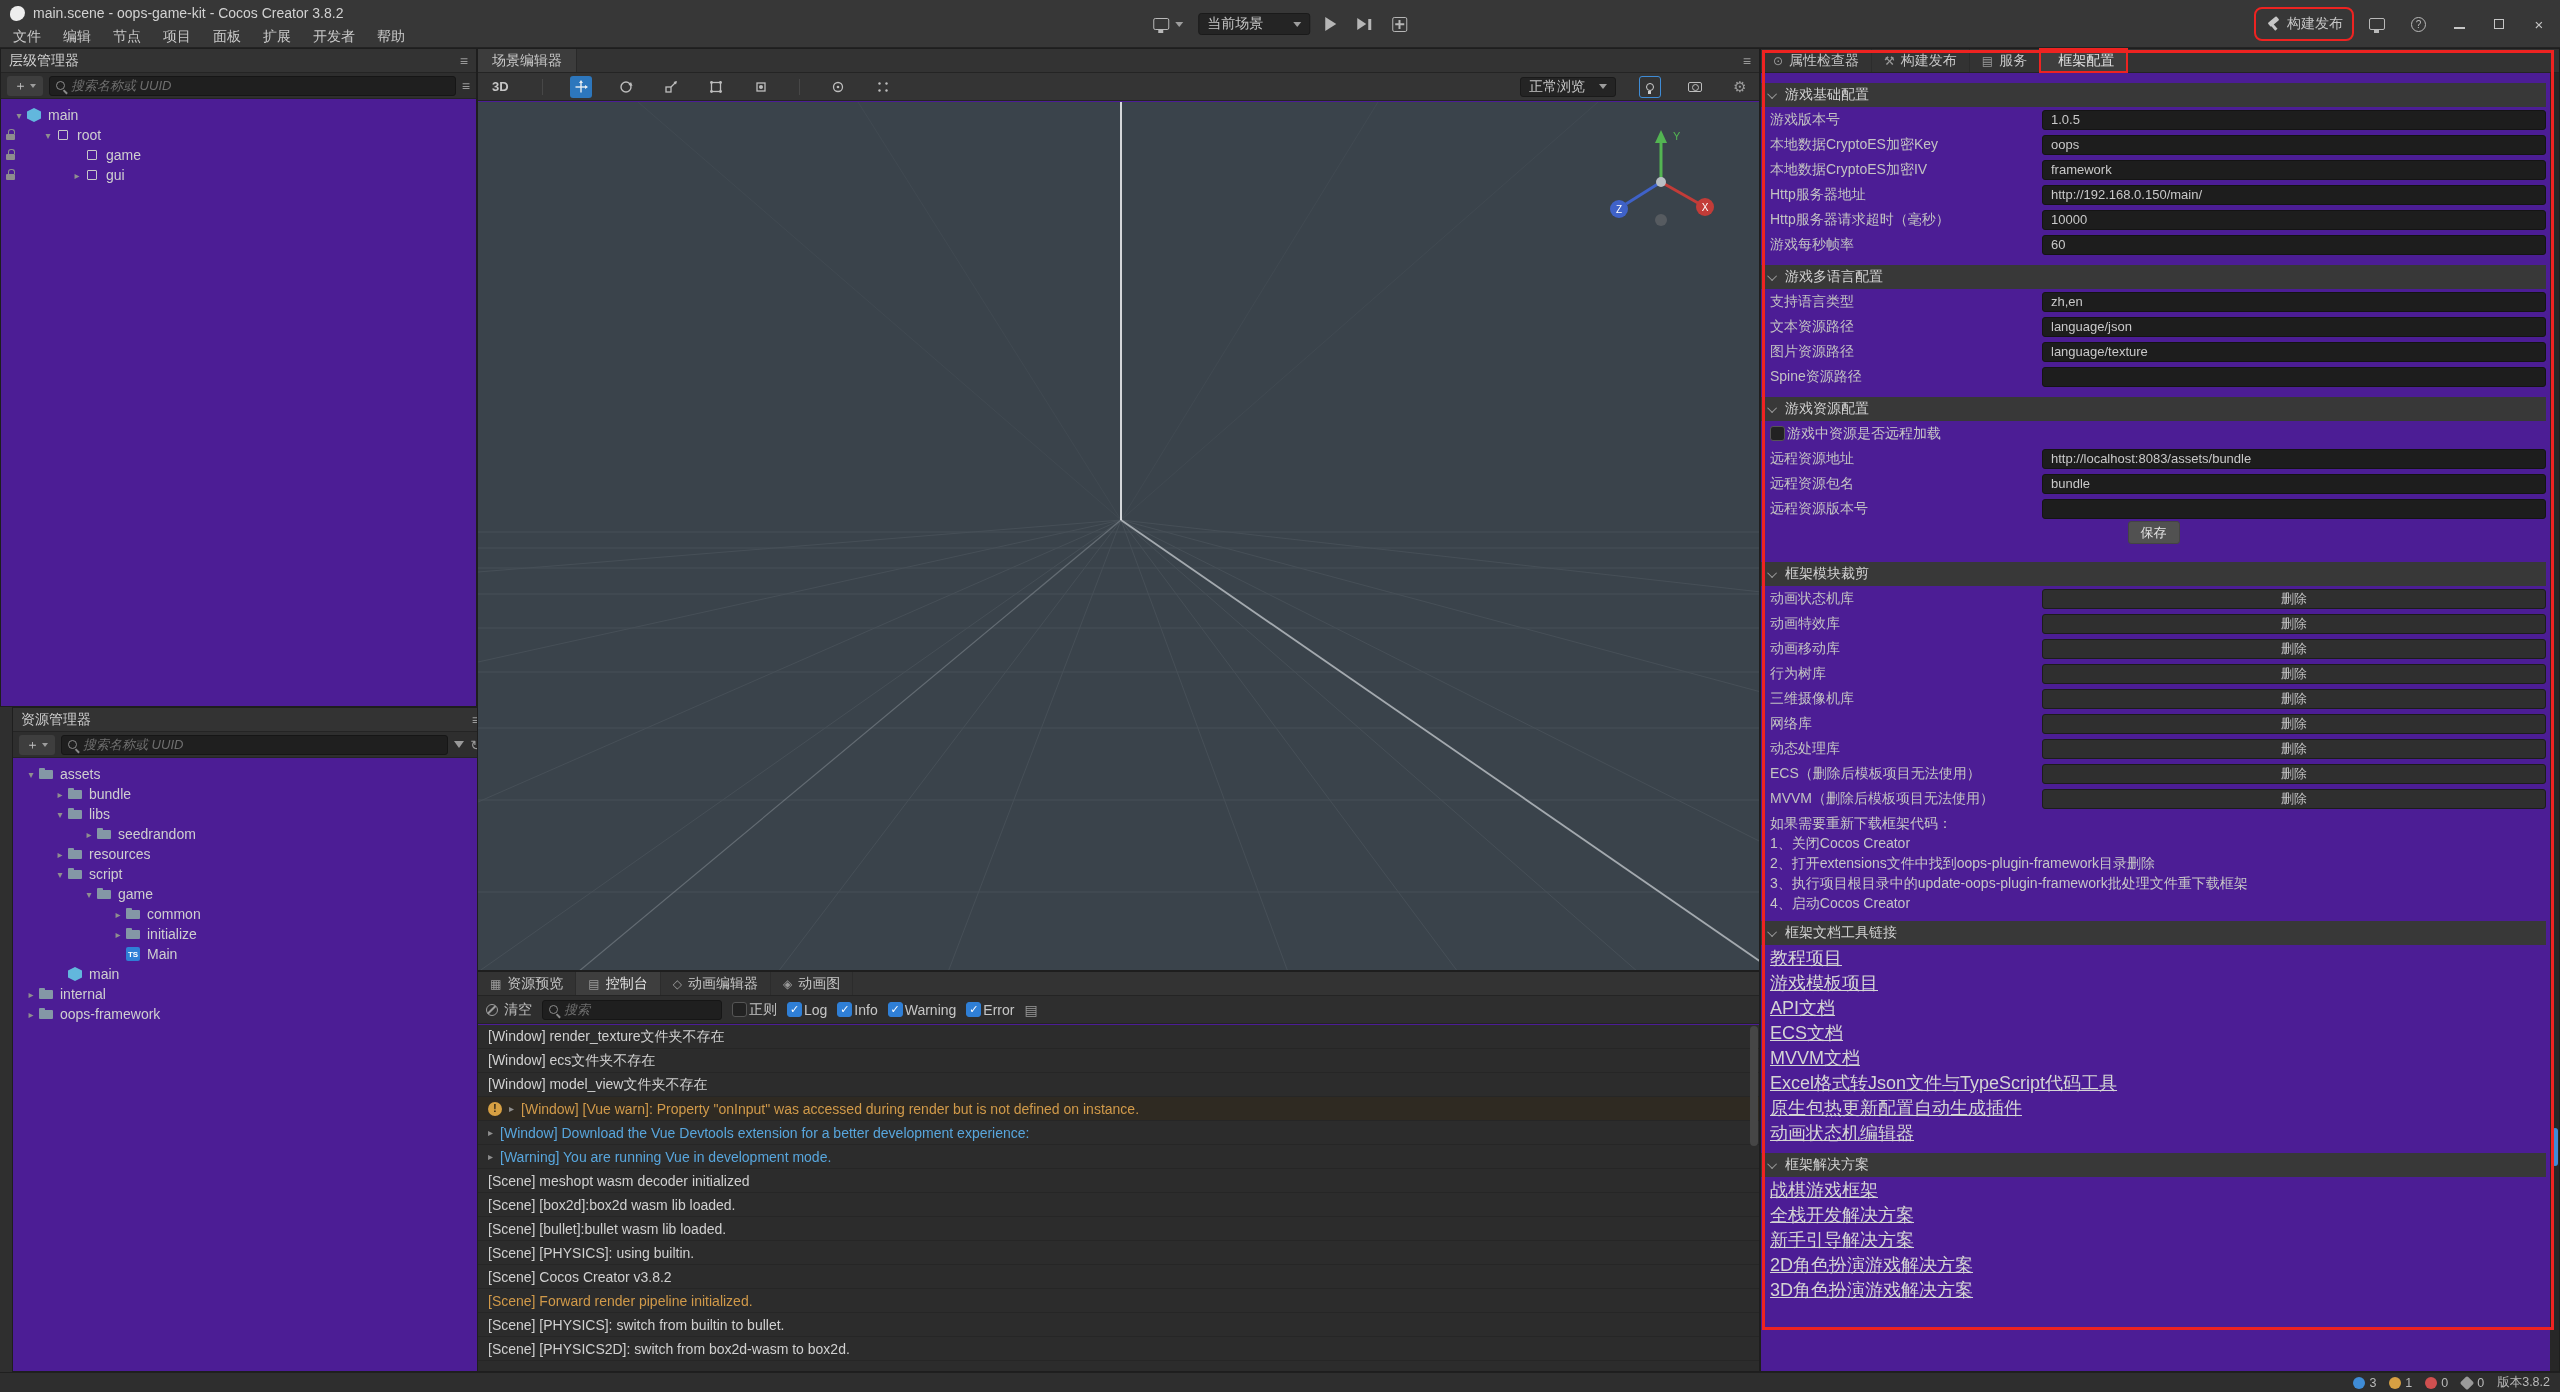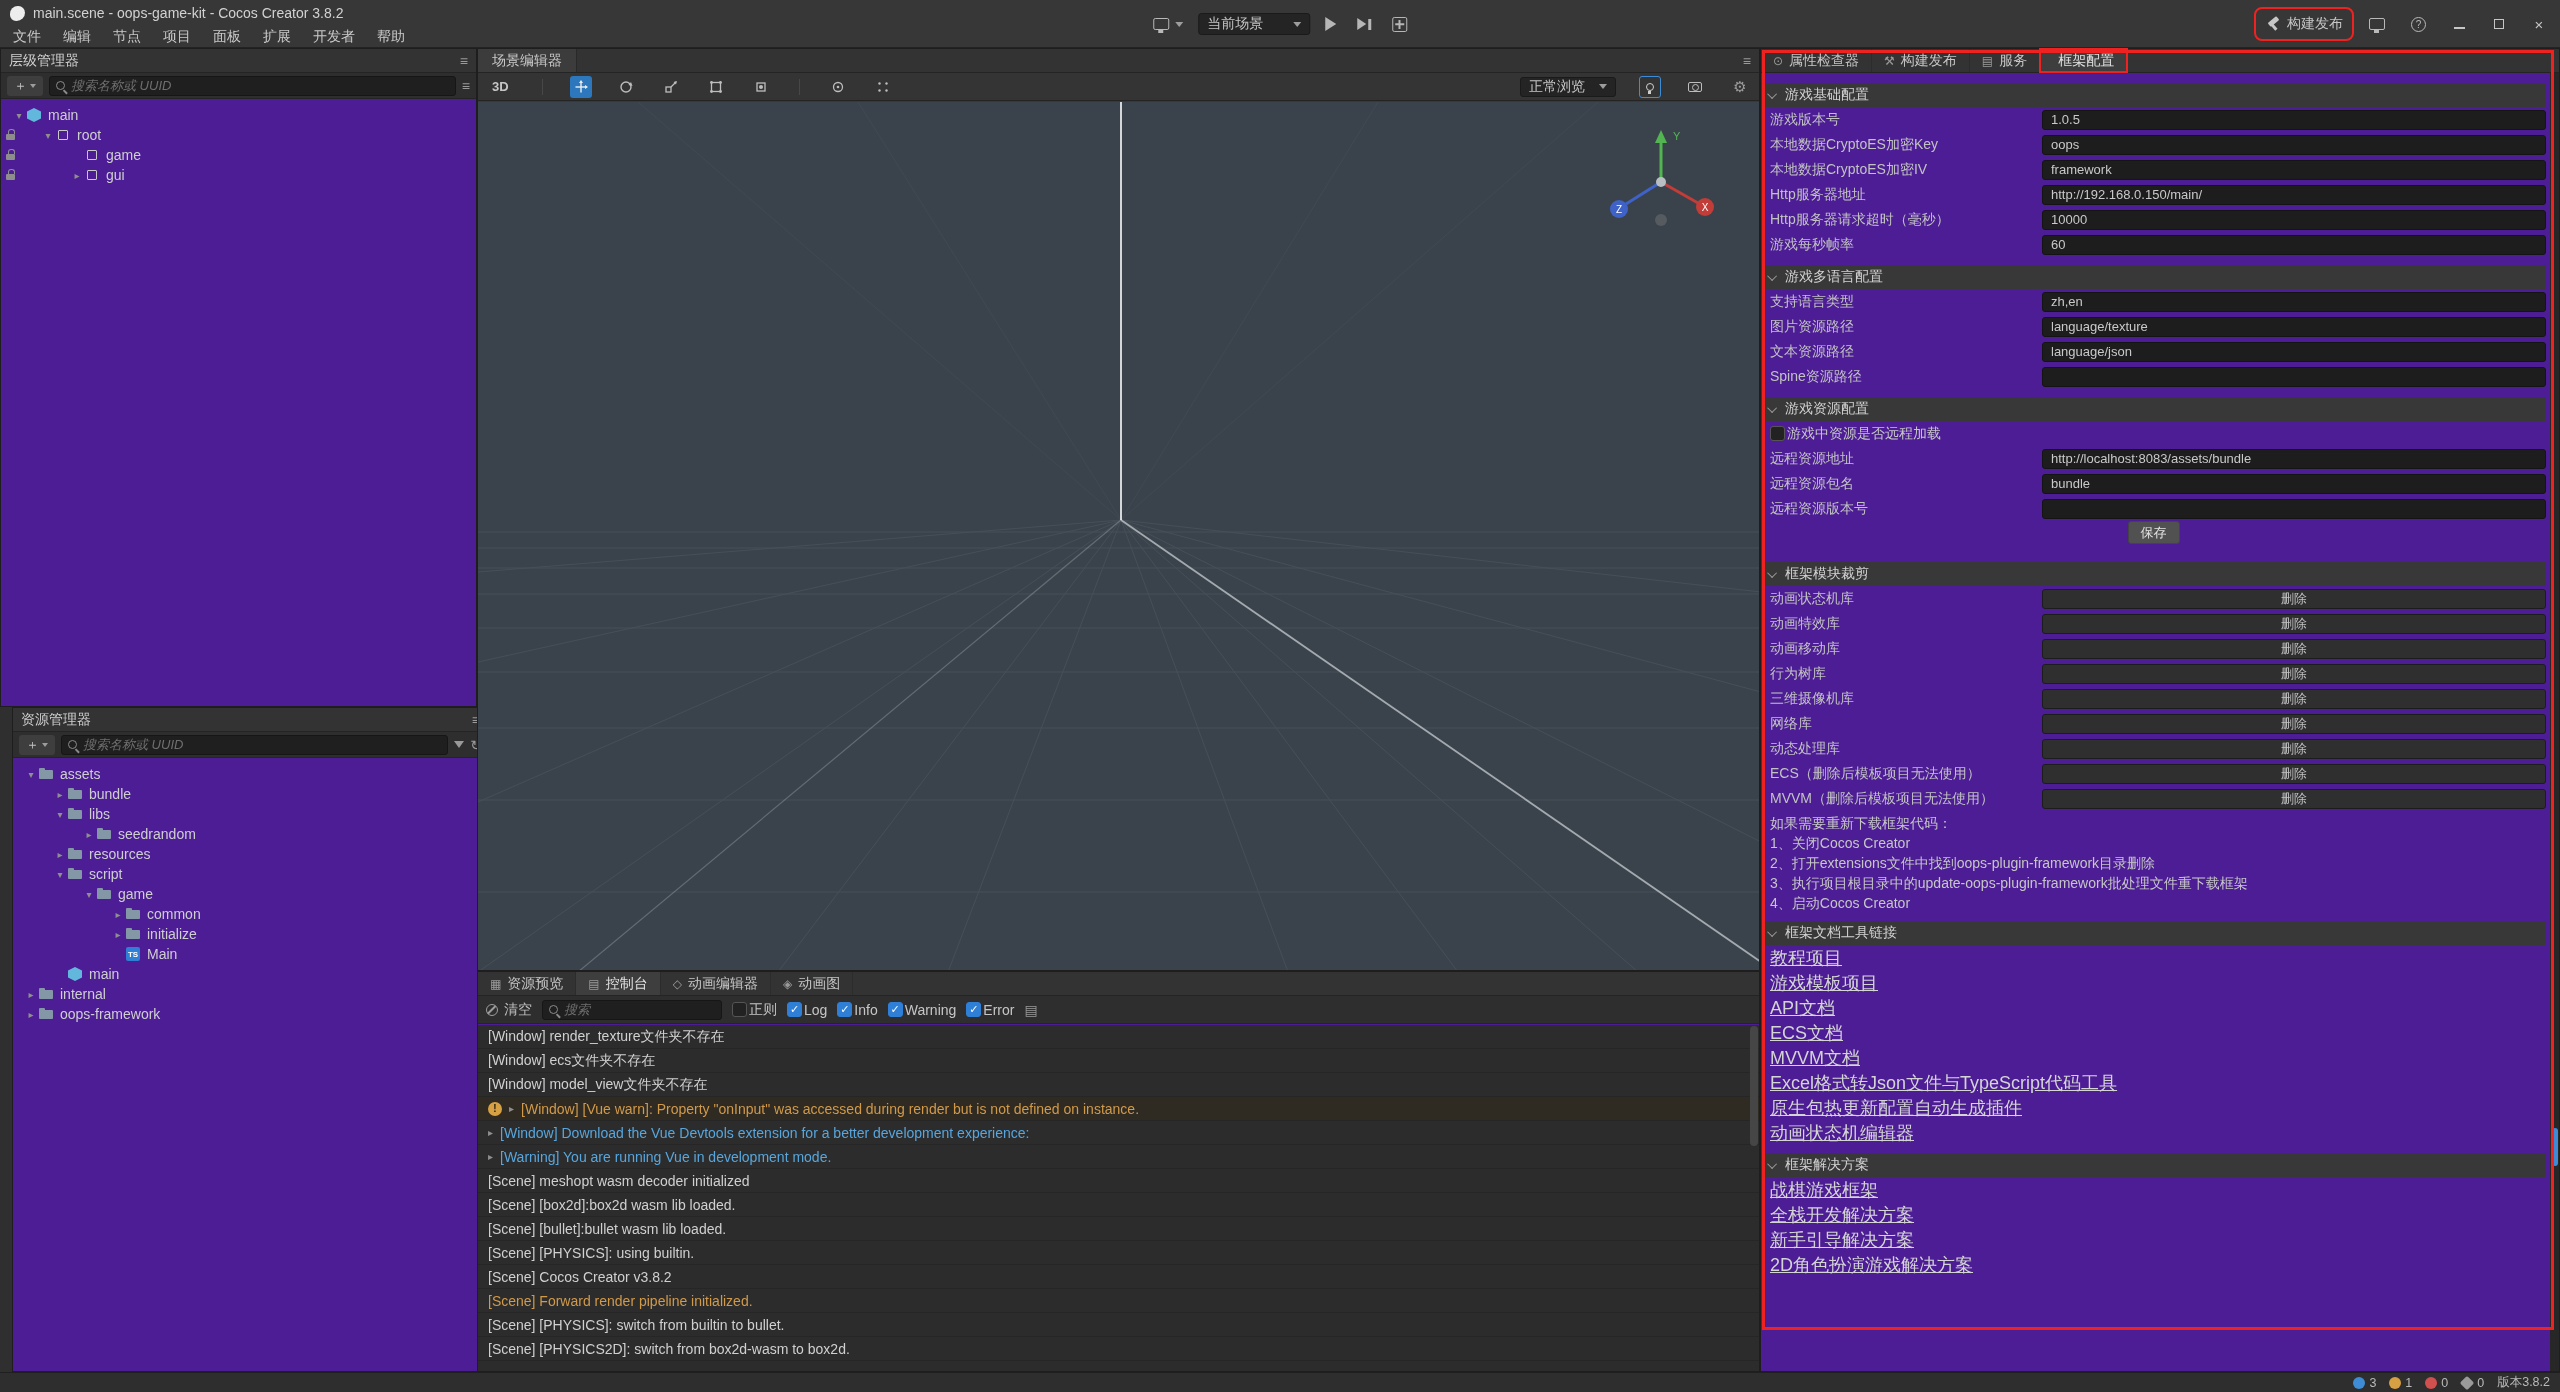--- a/index.html
+++ b/index.html
@@ -700,30 +700,30 @@
     <div>
 
         <div class="frow">
           <div class="flabel">支持语言类型</div>
           <div class="fval">
             <input type="text" value="zh,en" style="">
           </div>
         </div>
 
         <div class="frow">
+          <div class="flabel">文本资源路径</div>
+          <div class="fval">
+            <input type="text" value="language/json" style="">
+          </div>
+        </div>
+
+        <div class="frow">
           <div class="flabel">图片资源路径</div>
           <div class="fval">
             <input type="text" value="language/texture" style="">
-          </div>
-        </div>
-
-        <div class="frow">
-          <div class="flabel">文本资源路径</div>
-          <div class="fval">
-            <input type="text" value="language/json" style="">
           </div>
         </div>
 
         <div class="frow">
           <div class="flabel">Spine资源路径</div>
           <div class="fval">
             <input type="text" value="" style="">
           </div>
         </div>
       </div>
@@ -898,20 +898,23 @@
 
 
         <div class="link-row">
           <span class="link">新手引导解决方案</span>
         </div>
 
         <div class="link-row">
           <span class="link">2D角色扮演游戏解决方案</span>
         </div>
 
+        <div class="link-row">
+          <span class="link">3D角色扮演游戏解决方案</span>
+        </div>
       </div>
   </div>
 
   <div id="insp-scrolltrack"></div>
   <div id="insp-scrollthumb"></div>
   <div id="ann-panel"></div>
 </div>
 
 <div id="statusbar">
   <span style="display:flex;gap:13px;align-items:center">

